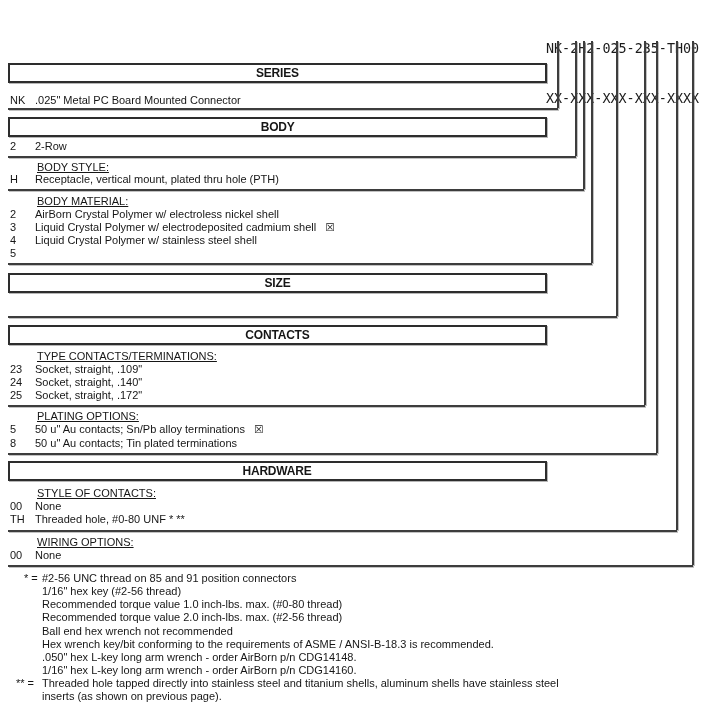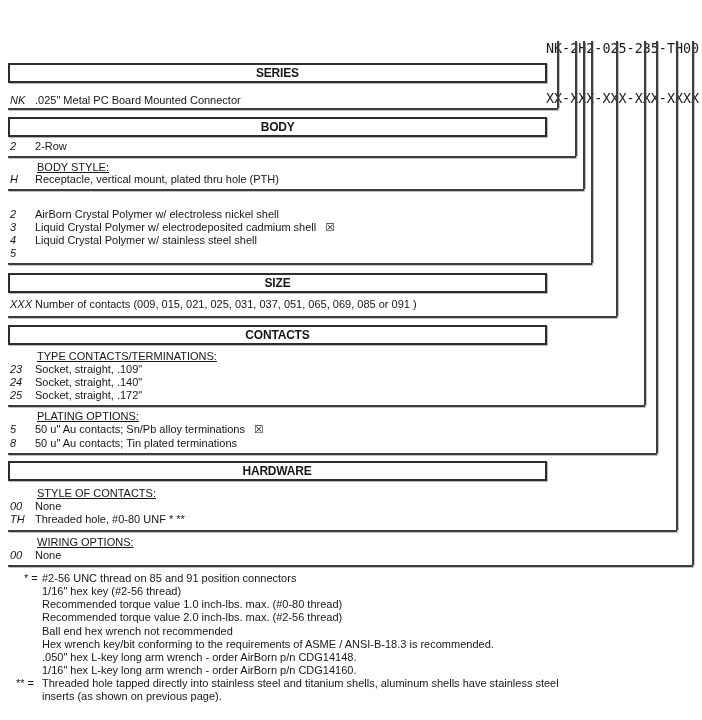--- a/index.html
+++ b/index.html
@@ -23,21 +23,21 @@
   .hbox {
     position:absolute; left:8px; width:535px; height:16px;
     border:2px solid #2d2d2d; background:#fff;
     box-shadow:1px 1px 0 rgba(110,110,110,.5);
     display:flex; align-items:center; justify-content:center;
   }
   .htitle { font-weight:bold; font-size:12.5px; letter-spacing:-.2px;
             transform:scaleX(.96); white-space:nowrap; }
   
   .row { position:absolute; left:0; width:600px; height:13px; font-size:11px; }
-  .c  { position:absolute; left:10px; white-space:nowrap;font-style:italic; }
+  .c  { position:absolute; left:10px; white-space:nowrap; }
   .d  { position:absolute; left:35px; white-space:nowrap; }
   .sh { position:absolute; left:37px; white-space:nowrap;text-decoration:underline; }
   .flag { margin-left:9px; font-size:10.5px; }
   
   .fnblock { position:absolute; left:0; top:572px; width:696px; font-size:11px; }
   .fn { position:relative; height:13.15px; padding-left:42px; white-space:nowrap; }
   .mk1 { position:absolute; left:24px; }
   .mk2 { position:absolute; left:16px; }
 </style>
 </head>
@@ -95,40 +95,39 @@
     <span class="c">2</span>
     <span class="d">2-Row</span>
   </div>
   <div class="row" style="top:161px">
     <span class="sh">BODY STYLE:</span>
   </div>
   <div class="row" style="top:173px">
     <span class="c">H</span>
     <span class="d">Receptacle, vertical mount, plated thru hole (PTH)</span>
   </div>
+  <div class="row" style="top:195px">
+    <span class="sh">BODY MATERIAL:</span>
+  </div>
   <div class="row" style="top:208px">
     <span class="c">2</span>
     <span class="d"><span>AirBorn Crystal Polymer w/ electroless nickel shell</span></span>
   </div>
   <div class="row" style="top:221px">
     <span class="c">3</span>
     <span class="d"><span>Liquid Crystal Polymer w/ electrodeposited cadmium shell</span><span class="flag">☒</span></span>
   </div>
   <div class="row" style="top:234px">
     <span class="c">4</span>
     <span class="d"><span>Liquid Crystal Polymer w/ stainless steel shell</span></span>
   </div>
   <div class="row" style="top:247px">
     <span class="c">5</span>
   </div>
 
-  <div class="row" style="top:298px">
-    <span class="c">XXX</span>
-    <span class="d">Number of contacts (009, 015, 021, 025, 031, 037, 051, 065, 069, 085 or 091 )</span>
-  </div>
 
   <div class="row" style="top:350px">
     <span class="sh">TYPE CONTACTS/TERMINATIONS:</span>
   </div>
   <div class="row" style="top:363px">
     <span class="c">23</span>
     <span class="d">Socket, straight, .109"</span>
   </div>
   <div class="row" style="top:376px">
     <span class="c">24</span>

